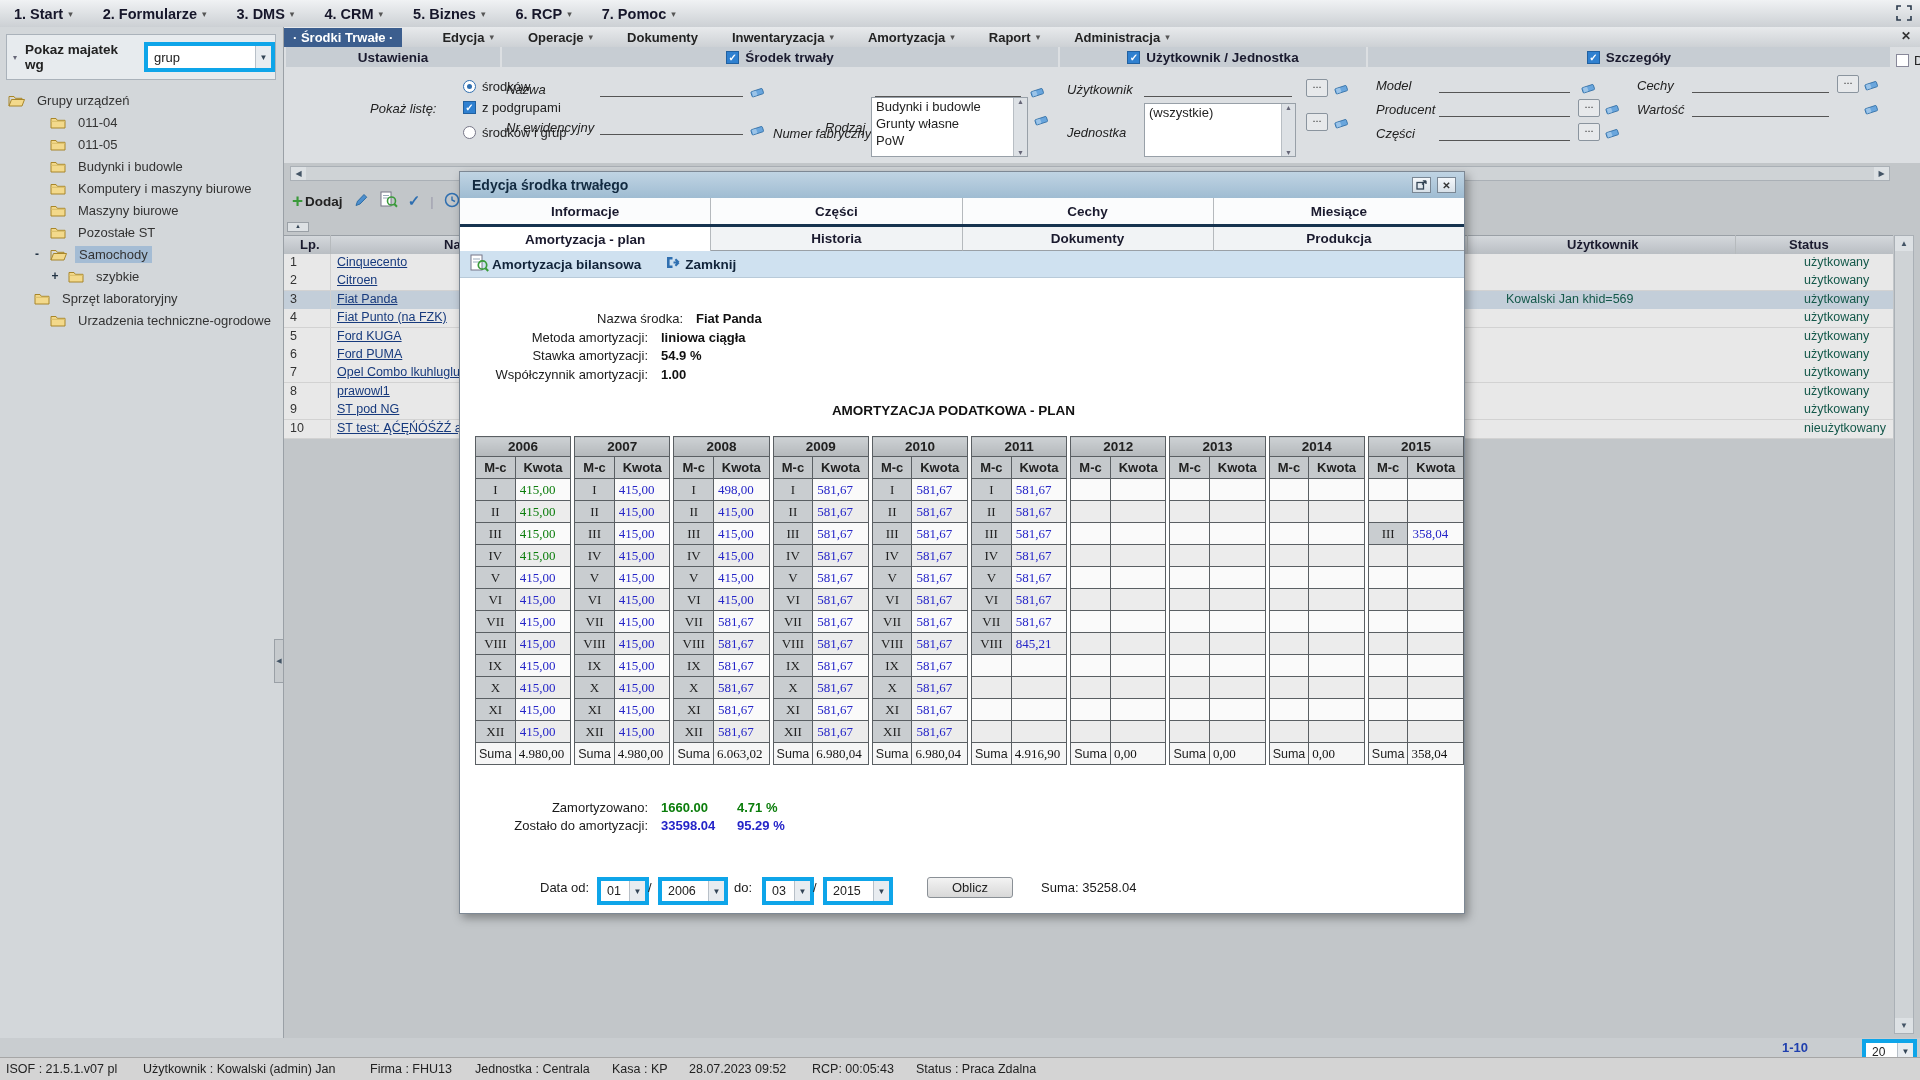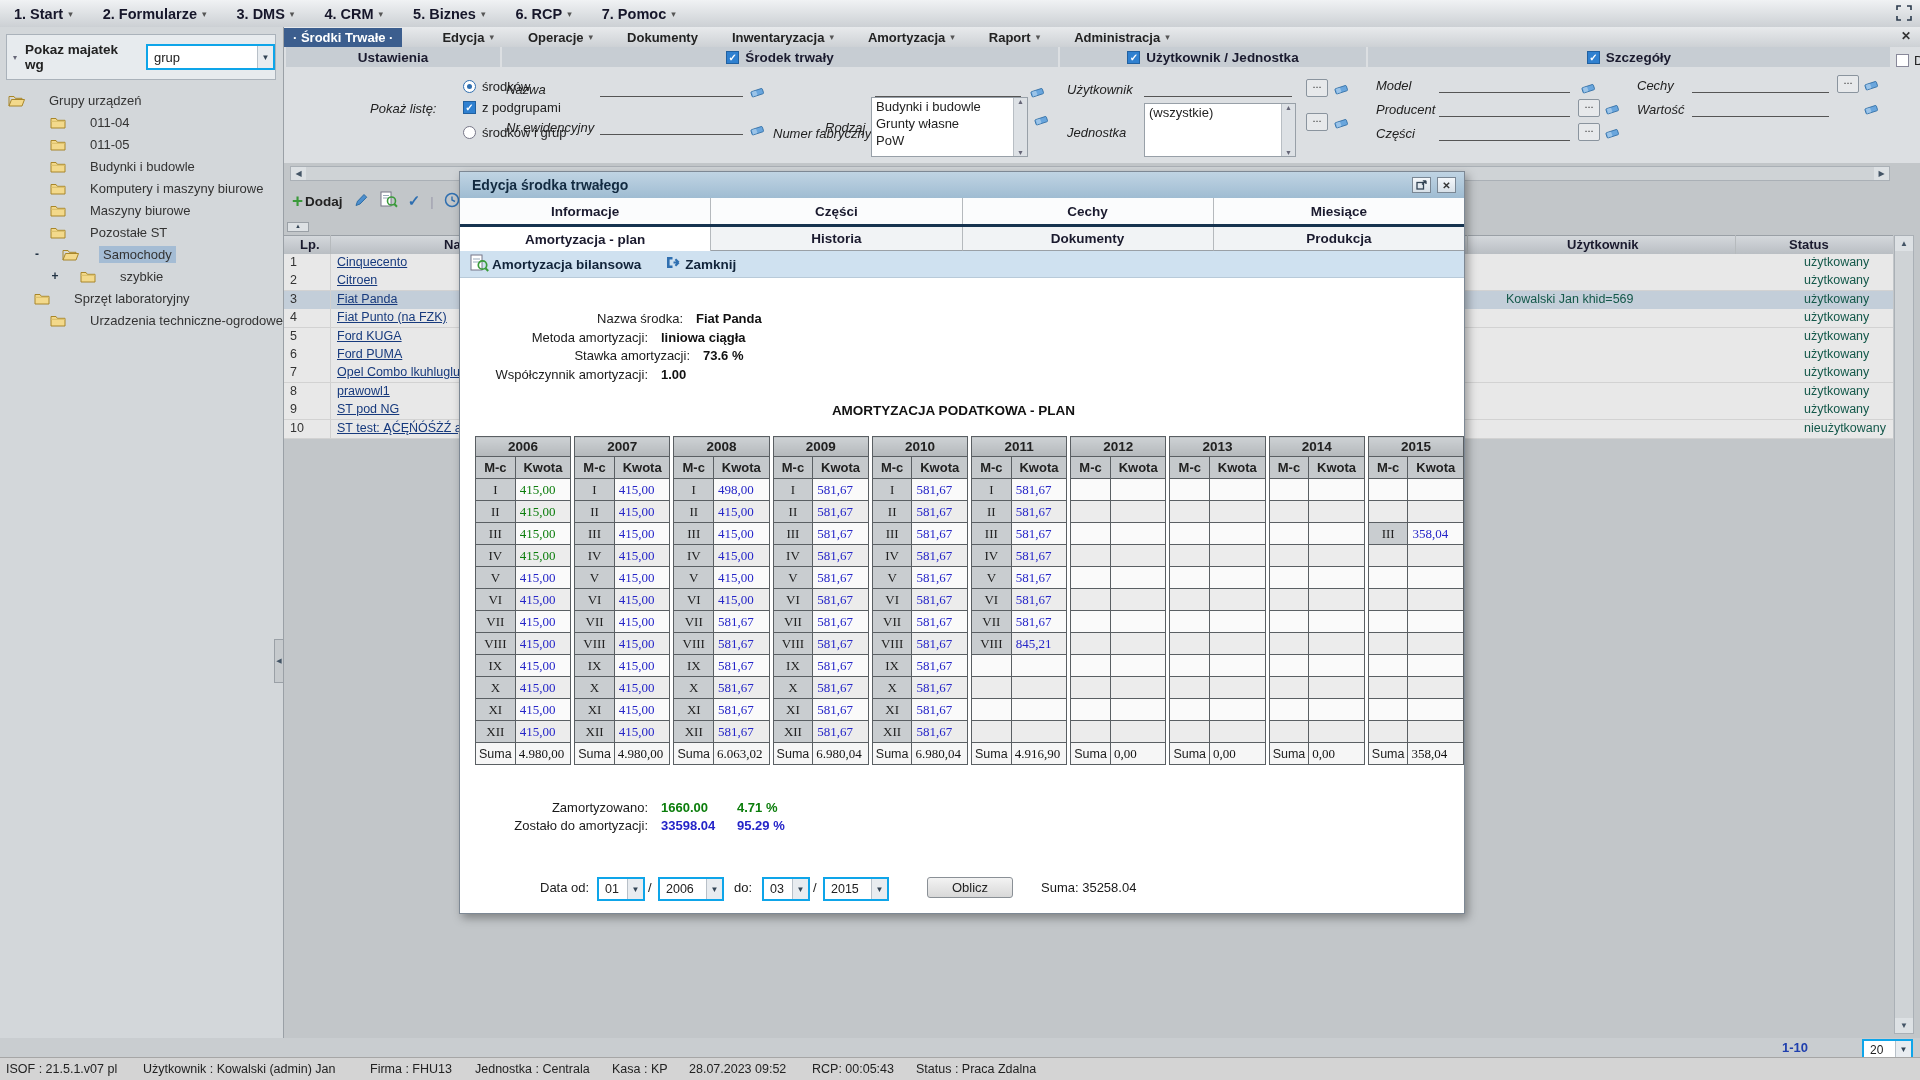--- a/index.html
+++ b/index.html
@@ -19,27 +19,27 @@
     display:flex;align-items:center;gap:34px;font-size:13px;font-weight:bold;color:#222;}
   .module-active{background:#3c5e8e;color:#fff;padding:2px 9px;margin-right:6px;white-space:nowrap;}
   .module-active::before{content:'· ';}.module-active::after{content:' ·';}
   .mb-close{position:absolute;right:9px;top:2px;font-size:12px;font-weight:bold;color:#333;cursor:pointer;}
   
   .sidebar{position:absolute;top:27px;left:0;width:283px;bottom:42px;background:#d3d7da;border-right:1px solid #9aa0a6;}
   .filterbox{position:absolute;top:7px;left:6px;right:7px;height:44px;background:#e7ebee;
     border:1px solid #aab2ba;display:flex;align-items:center;gap:8px;padding-left:6px;}
   .fb-chev{font-size:8px;color:#667;}
   .fb-label{font-weight:bold;font-size:13.5px;}
-  .fakeselect{background:#fff;border:2px solid #0ea5e9;height:22px;display:flex;align-items:center;position:relative;}
+  .fakeselect{background:#fff;border:4px solid #0ea5e9;height:22px;display:flex;align-items:center;position:relative;}
   .fakeselect .val{padding:0 6px;flex:1;}
   .fakeselect .sarr{width:15px;height:100%;display:flex;align-items:center;justify-content:center;
     font-size:8px;color:#345;border-left:1px solid #b8c0c8;background:#e8ecf0;}
   .fb-select{width:128px;}
   .tree{position:absolute;top:62px;left:0;right:0;}
-  .tree-row{height:22px;display:flex;align-items:center;gap:20px;cursor:pointer;white-space:nowrap;}
+  .tree-row{height:22px;display:flex;align-items:center;gap:8px;cursor:pointer;white-space:nowrap;}
   .expander{width:10px;font-size:12px;font-weight:bold;color:#234;text-align:center;}
   .tree-ico{display:flex;align-items:center;}
   .tree-label{font-size:13px;color:#333;padding:1px 4px;}
   .tree-label.sel{background:#a4bcd4;}
   .splitter{position:absolute;right:-1px;top:612px;width:8px;height:42px;background:#c6cacd;
     border:1px solid #9aa0a6;font-size:7px;display:flex;align-items:center;justify-content:center;color:#456;cursor:pointer;}
   
   .filters{position:absolute;top:47px;left:284px;right:0;height:116px;background:#dcdfe2;border-bottom:1px solid #b0b4b8;}
   .sect-hdr{position:absolute;top:0;height:20px;background:#c7cdd3;display:flex;align-items:center;
     justify-content:center;gap:6px;font-weight:bold;font-size:13.5px;color:#1a1a2e;}
@@ -670,23 +670,23 @@
 
     <div id="inforows">
         <div class="inforow" style="top: 139px; left: 0px; right: 4px; margin-left: 35px;">
           <span class="inflab">Nazwa środka:</span>
           <span class="infval">Fiat Panda</span>
         </div>
         <div class="inforow" style="top: 157.5px; left: 0px; right: 0px;">
           <span class="inflab">Metoda amortyzacji:</span>
           <span class="infval">liniowa ciągła</span>
         </div>
-        <div class="inforow" style="top: 176px; left: 0px; right: 0px; margin-left: 42px;">
+        <div class="inforow" style="top: 176px; left: 0px; right: 0px;">
           <span class="inflab">Stawka amortyzacji:</span>
-          <span class="infval">73.6 %</span>
+          <span class="infval">54.9 %</span>
         </div>
         <div class="inforow" style="top: 194.5px; left: 0px; right: 0px;">
           <span class="inflab">Współczynnik amortyzacji:</span>
           <span class="infval">1.00</span>
         </div>
       </div>
 
     <div class="plan-title">AMORTYZACJA PODATKOWA - PLAN</div>
     <div class="planwrap" id="planwrap">
         <table class="ytab">

